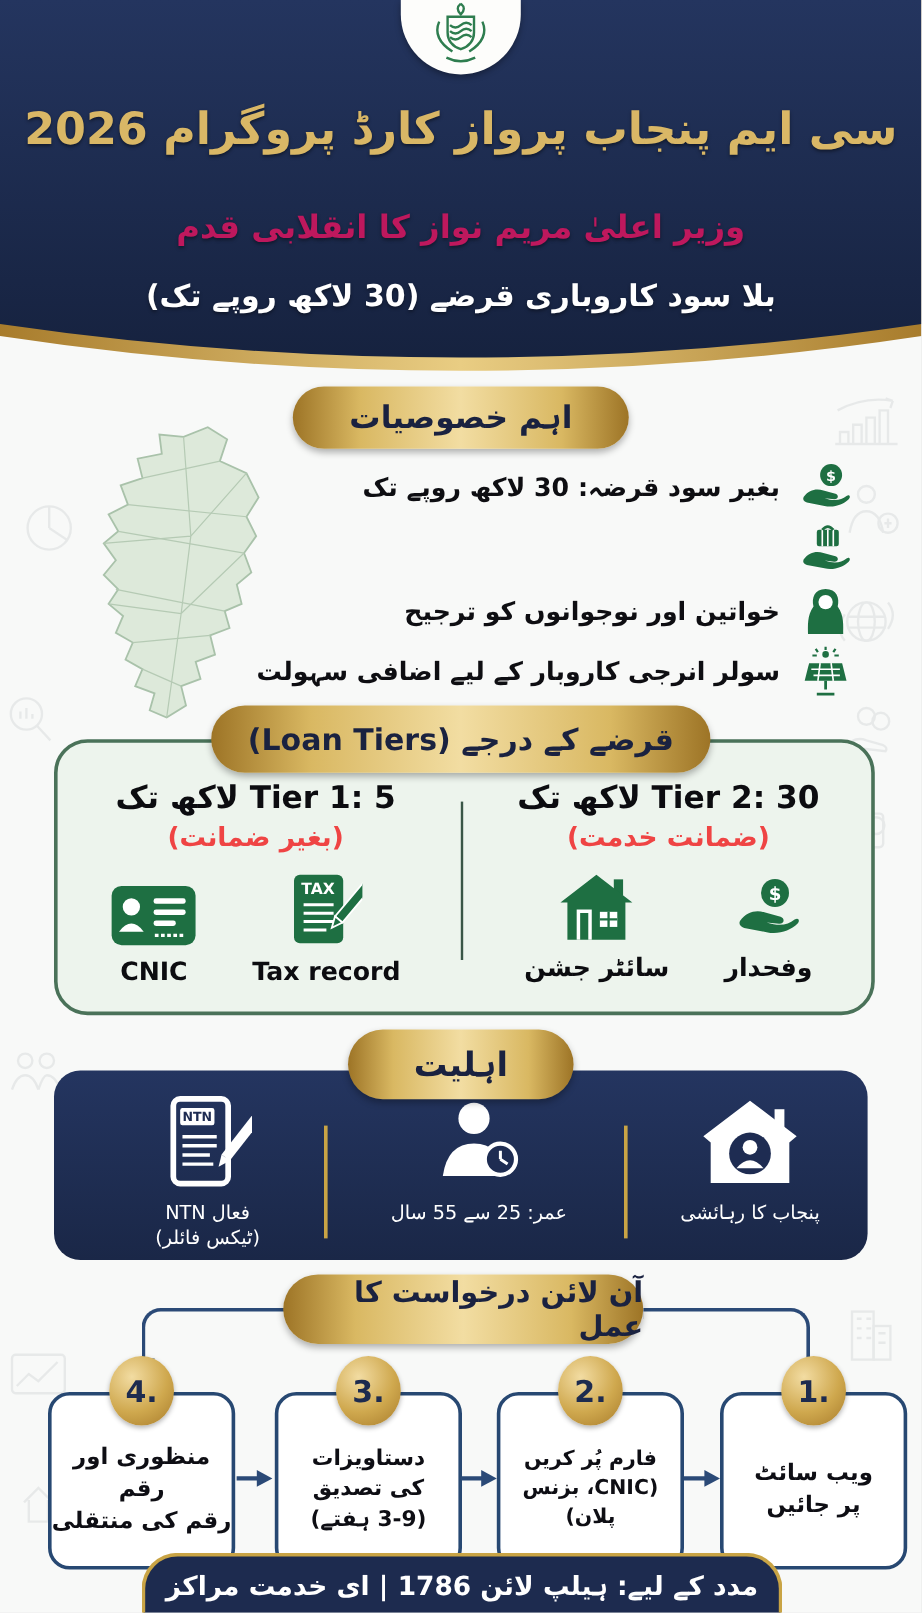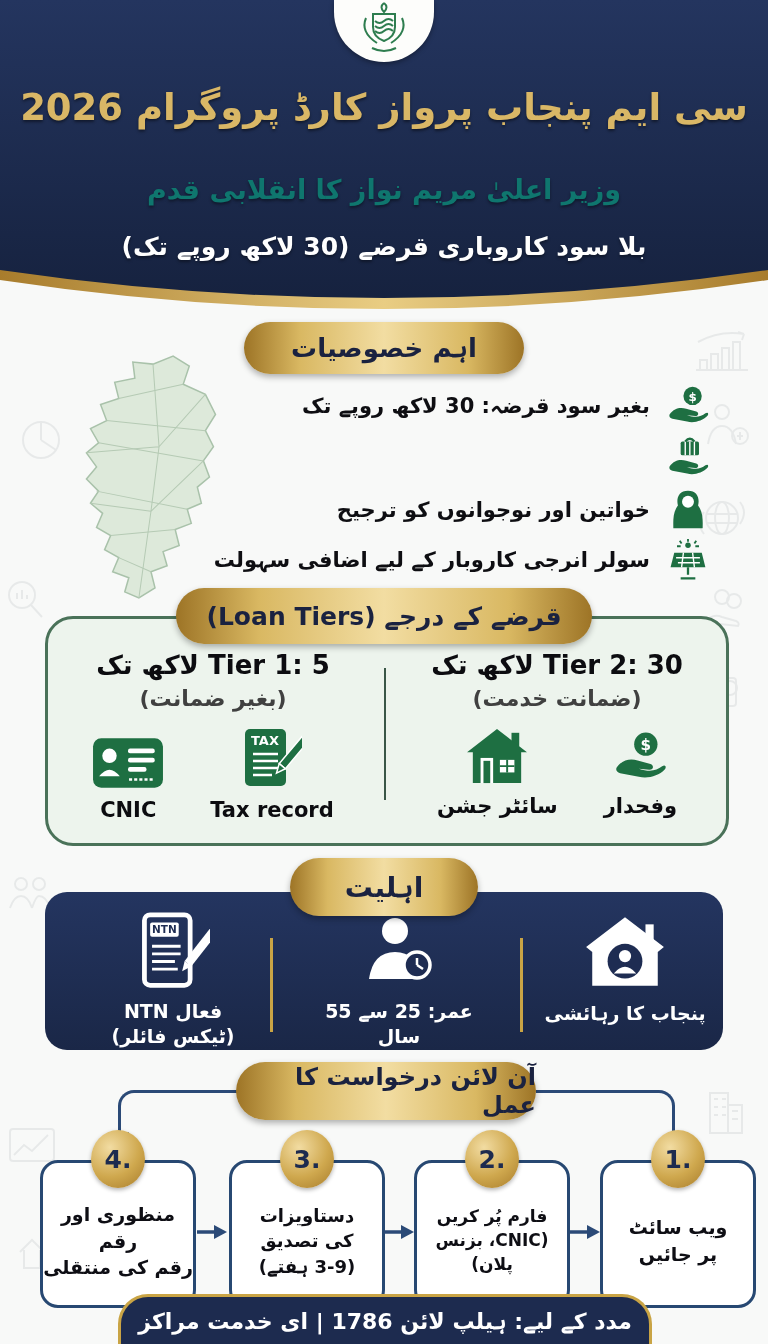--- a/index.html
+++ b/index.html
@@ -9,52 +9,52 @@
   .urdu{direction:rtl;}
   .preline{white-space:pre-line;}
 
   
   .hdr-svg{position:absolute;top:0;left:0;}
   .logo-oval{position:absolute;top:0;left:334px;width:100px;height:62px;background:#fdfdfb;
              border-radius:0 0 52px 52px;z-index:3;display:flex;align-items:flex-start;justify-content:center;
              box-shadow:0 2px 5px rgba(0,0,0,.35);}
   .hdr-title{position:absolute;top:86px;left:0;width:768px;text-align:center;color:#d9b766;
              font-size:37px;font-weight:bold;z-index:2;text-shadow:0 2px 3px rgba(0,0,0,.45);}
-  .hdr-sub1{position:absolute;top:174px;left:0;width:768px;text-align:center;color:#0f766e;
+  .hdr-sub1{position:absolute;top:174px;left:0;width:768px;text-align:center;color:#be185d;
             font-size:27px;font-weight:bold;z-index:2;text-shadow:0 2px 3px rgba(0,0,0,.4);}
   .hdr-sub2{position:absolute;top:232px;left:0;width:768px;text-align:center;color:#ffffff;
             font-size:25px;font-weight:bold;z-index:2;text-shadow:0 2px 3px rgba(0,0,0,.4);}
 
   
   .pill{position:absolute;border-radius:999px;display:flex;align-items:center;justify-content:center;
         background:linear-gradient(90deg,#9d7426 0%,#d9b862 20%,#f2dda2 50%,#d9b862 80%,#9d7426 100%);
         color:#1a2240;font-weight:bold;box-shadow:0 3px 6px rgba(0,0,0,.3);z-index:5;}
 
   
   .feat-row{position:absolute;right:58px;display:flex;direction:rtl;align-items:center;gap:16px;z-index:2;}
   .feat-txt{font-size:21px;font-weight:bold;color:#0e0e12;}
 
   
   .tier-box{position:absolute;left:45px;top:616px;width:678px;height:224px;background:#edf4ed;
             border:3px solid #4a7259;border-radius:28px;z-index:1;}
   .tier-div{position:absolute;left:384px;top:668px;width:2px;height:132px;background:#3a5647;z-index:2;}
   .tier-col{position:absolute;top:650px;width:306px;text-align:center;z-index:2;}
   .tier-title{font-size:26px;font-weight:bold;color:#0c0c10;direction:rtl;}
-  .tier-sub{font-size:22px;font-weight:bold;color:#404040;direction:rtl;margin-top:6px;text-align:center;}
+  .tier-sub{font-size:22px;font-weight:bold;color:#ef4444;direction:rtl;margin-top:6px;text-align:center;}
   .tier-items{display:flex;justify-content:center;gap:46px;margin-top:16px;align-items:flex-end;}
   .tier-item{display:flex;flex-direction:column;align-items:center;gap:9px;}
   .tier-lbl{font-size:21px;font-weight:bold;color:#0c0c10;direction:rtl;}
 
   
   .elig-box{position:absolute;left:45px;top:892px;width:678px;height:158px;border-radius:22px;
             background:linear-gradient(180deg,#243560,#1a2747);z-index:1;}
   .elig-cols{position:absolute;left:45px;top:905px;width:678px;height:140px;display:flex;direction:rtl;z-index:2;}
   .elig-col{flex:1;display:flex;flex-direction:column;align-items:center;justify-content:flex-start;gap:8px;padding-top:6px;margin-left:30px;}
   .elig-ico{height:82px;display:flex;align-items:center;}
-  .elig-lbl{font-size:19px;font-weight:bold;color:#ffffff;text-align:center;direction:rtl;line-height:1.3;}
+  .elig-lbl{font-size:16px;font-weight:normal;color:#ffffff;text-align:center;direction:rtl;line-height:1.3;}
   .elig-div{position:absolute;top:938px;width:2.5px;height:94px;background:#c9a445;z-index:3;}
 
   
   .proc-conn{position:absolute;z-index:1;}
   .proc-box{position:absolute;top:1160px;width:156px;height:148px;background:#ffffff;border:3px solid #274872;
             border-radius:18px;z-index:2;box-sizing:border-box;display:flex;align-items:center;justify-content:center;}
   .proc-txt{font-size:19px;font-weight:bold;color:#0e0e14;text-align:center;direction:rtl;line-height:1.4;padding-top:14px;}
   .badge{position:absolute;top:1130px;width:54px;height:58px;border-radius:50%;z-index:4;
          background:radial-gradient(circle at 35% 30%,#f2dca2,#cfa84e 55%,#a77b2b);
          display:flex;align-items:center;justify-content:center;font-size:25px;font-weight:bold;color:#1d2b4f;

